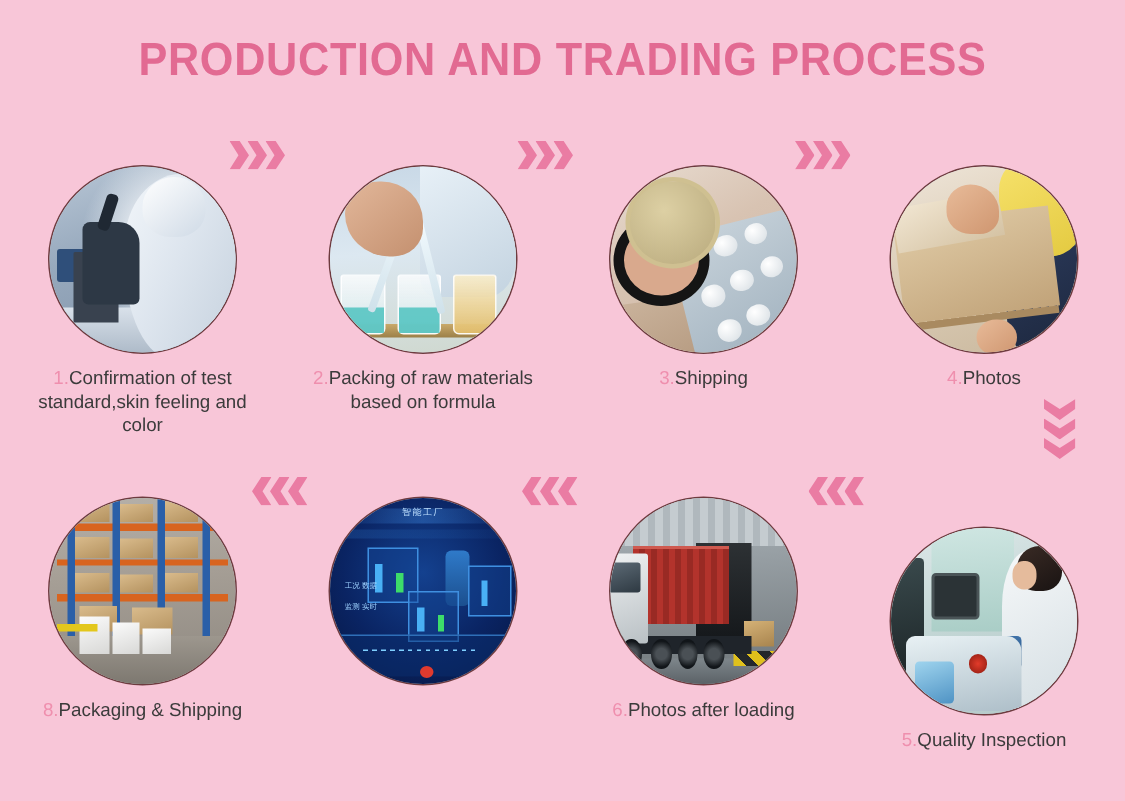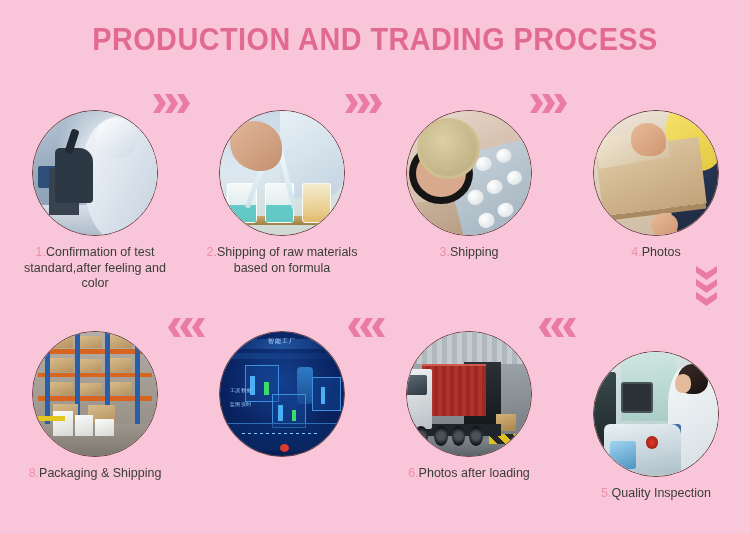--- a/index.html
+++ b/index.html
@@ -311,39 +311,39 @@
     <div class="circle">
       <div class="photo ph-lab">
         <div class="bench"></div>
           <div class="eq1"></div>
         <div class="suit"></div>
           <div class="hood"></div>
           <div class="scope"></div>
       </div>
     </div>
     <div class="caption">
-      <span class="num">1.</span><span>Confirmation of test standard,after feeling and color</span>
+      <span class="num">1.</span><span>Confirmation of test standard,skin feeling and color</span>
     </div>
   </div>
 
   <div class="step" style="left:202px;top:110px;">
     <div class="circle">
       <div class="photo ph-blend">
         <div class="coat"></div>
           <div class="shelf"></div>
         <div class="bk b1"></div>
           <div class="bk b2"></div>
           <div class="bk b3"></div>
         <div class="pip"></div>
           <div class="pip2"></div>
           <div class="hand"></div>
       </div>
     </div>
     <div class="caption">
-      <span class="num">2.</span><span>Shipping of raw materials based on formula</span>
+      <span class="num">2.</span><span>Packing of raw materials based on formula</span>
     </div>
   </div>
 
   <div class="step" style="left:389px;top:110px;">
     <div class="circle">
       <div class="photo ph-refill">
         <div class="shadowbox"></div>
         <div class="tray">
           <div class="pod" style="left:10%;top:14%"></div>
             <div class="pod" style="left:36%;top:8%"></div>

